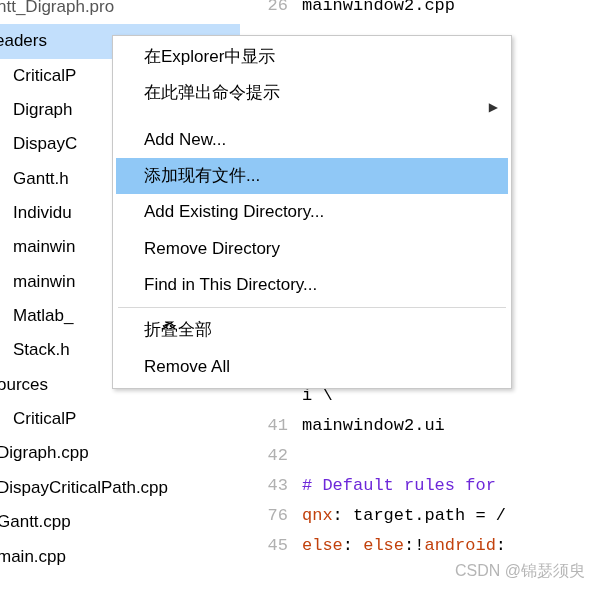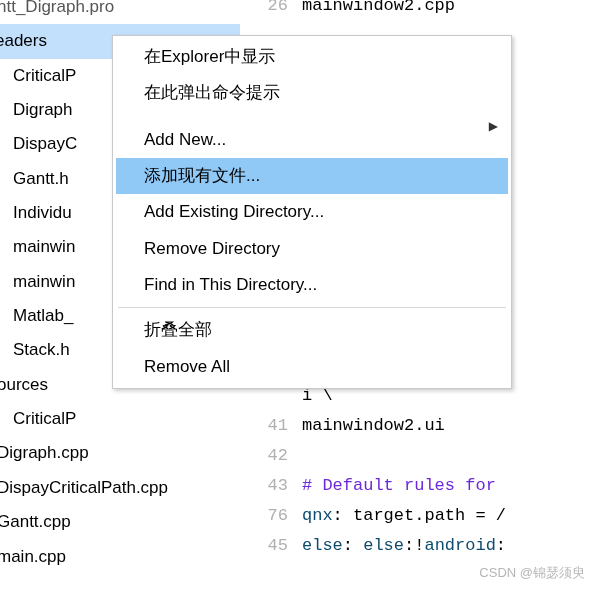--- a/index.html
+++ b/index.html
@@ -54,63 +54,63 @@
     text-align: right;
     padding-right: 14px;
     color: #b0b0b0;
     font-size: 17px;
     user-select: none;
   }
   .code-text {
     white-space: pre;
     color: #000;
   }
-  .code-text .kw { color: #0c4a6e; }
+  .code-text .kw { color: #c2410c; }
   .code-text .cmt { color: #6d28d9; }
 
   .context-menu {
     position: absolute;
     left: 112px;
     top: 35px;
     width: 400px;
     background: #fff;
     border: 1px solid #c8c8c8;
     box-shadow: 2px 2px 4px rgba(0,0,0,0.2);
     padding: 3px;
     font-size: 17px;
   }
   .menu-sep {
     height: 1px;
     background: #d8d8d8;
     margin: 4px 2px;
   }
   .menu-item {
     display: flex;
-    align-items: flex-start;
+    align-items: flex-end;
     padding: 5px 28px 5px 28px;
     line-height: 1.55;
     position: relative;
     white-space: nowrap;
   }
   .menu-item .arrow {
     position: absolute;
     right: 10px;
     font-size: 12px;
     color: #333;
   }
   .menu-item.selected {
     background: #90c8f6;
   }
 
   .watermark {
     position: absolute;
     right: 10px;
     bottom: 12px;
     color: rgba(120,120,120,0.55);
-    font-size: 13px;
+    font-size: 16px;
     font-family: "Segoe UI", sans-serif;
     pointer-events: none;
   }
 </style>
 </head>
 <body>
 
 <div class="project-pane" id="project-tree">
     <div class="tree-item cut indent0">ntt_Digraph.pro</div>
     <div class="tree-item header">eaders</div>

